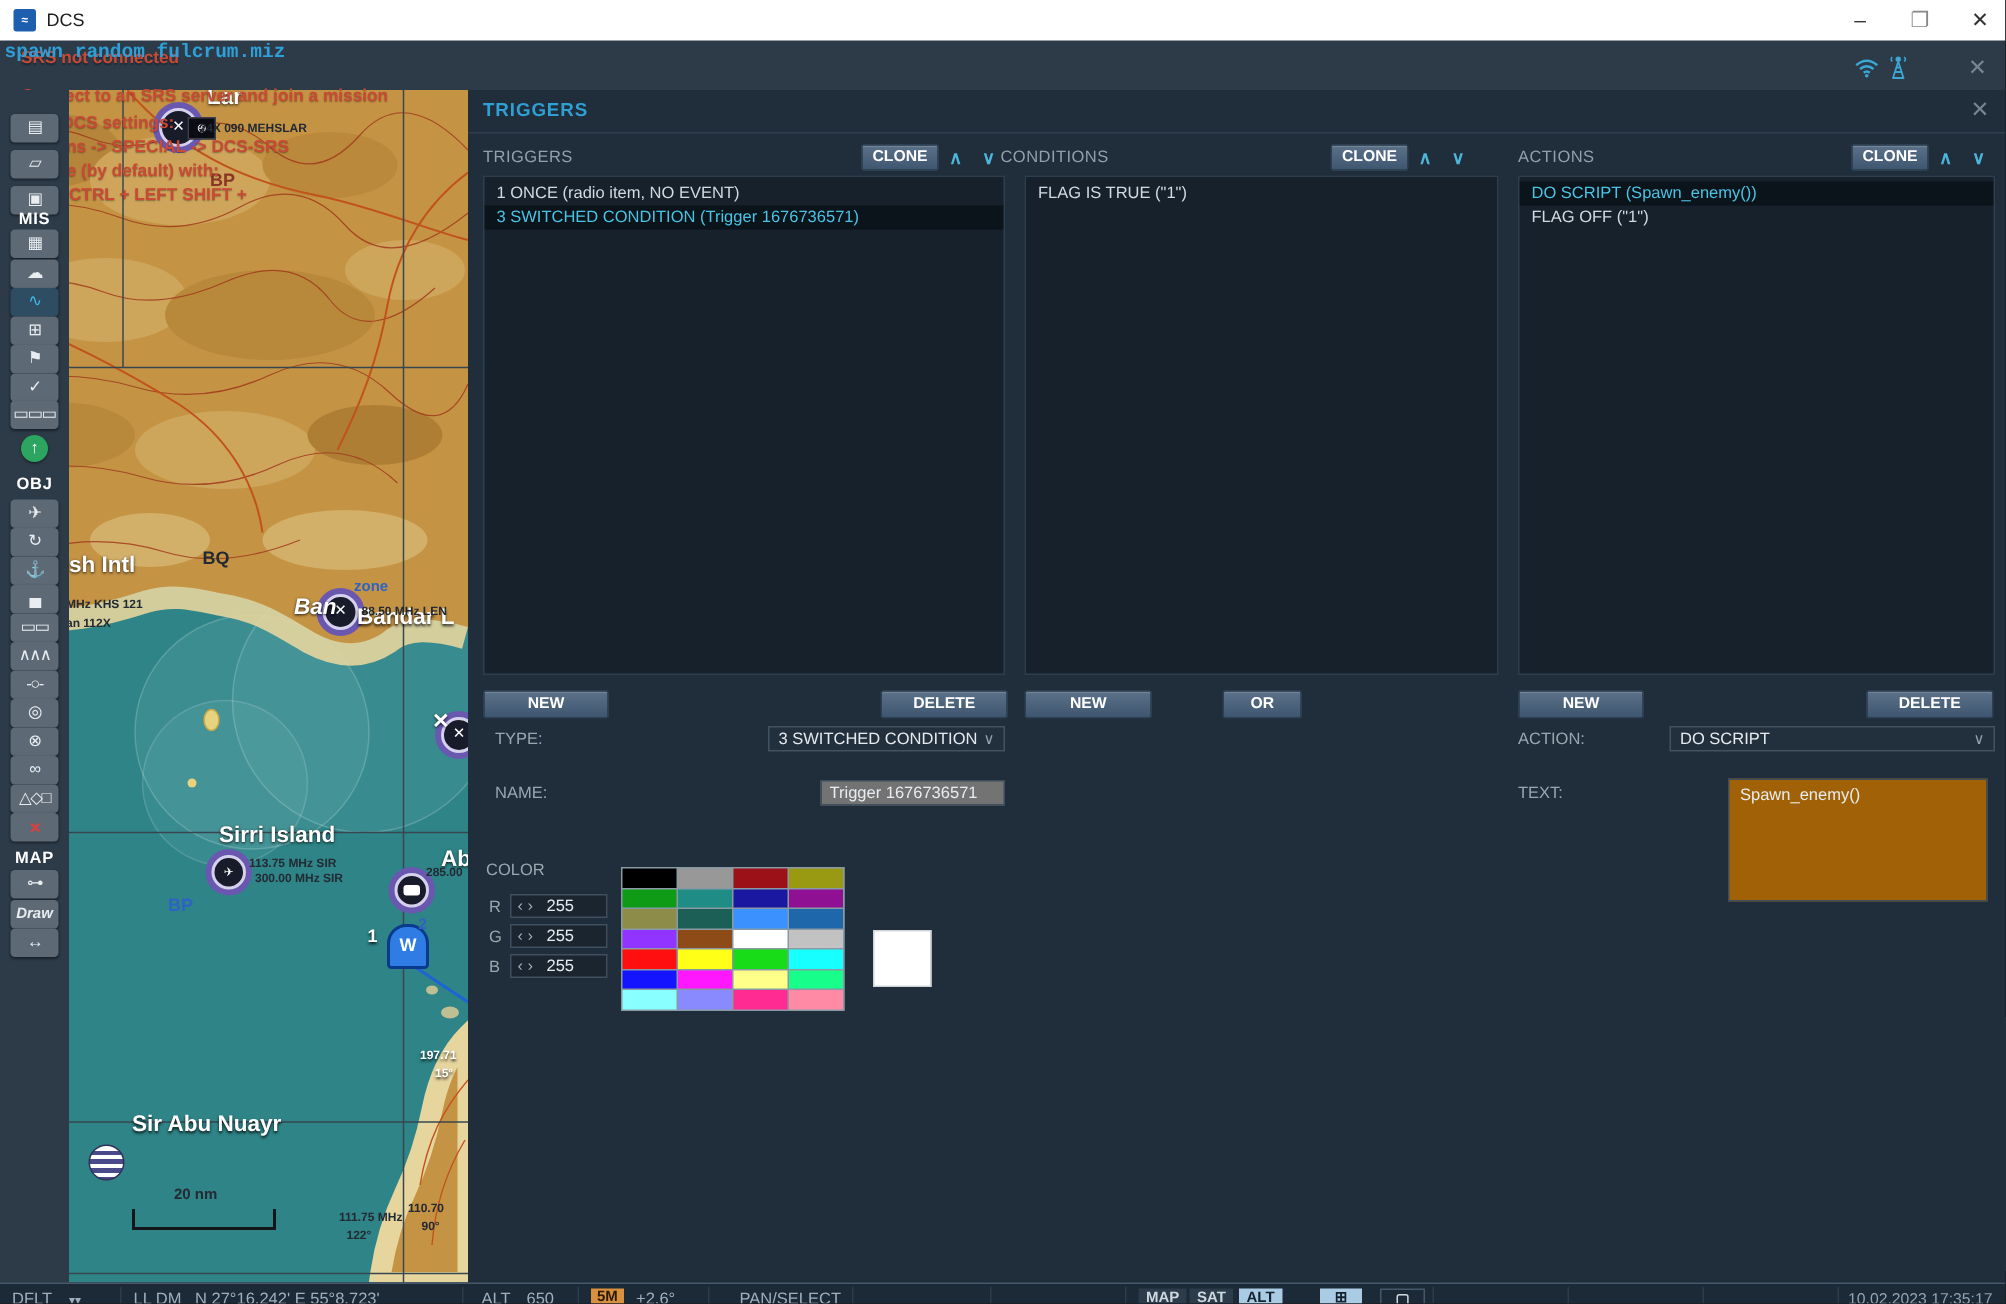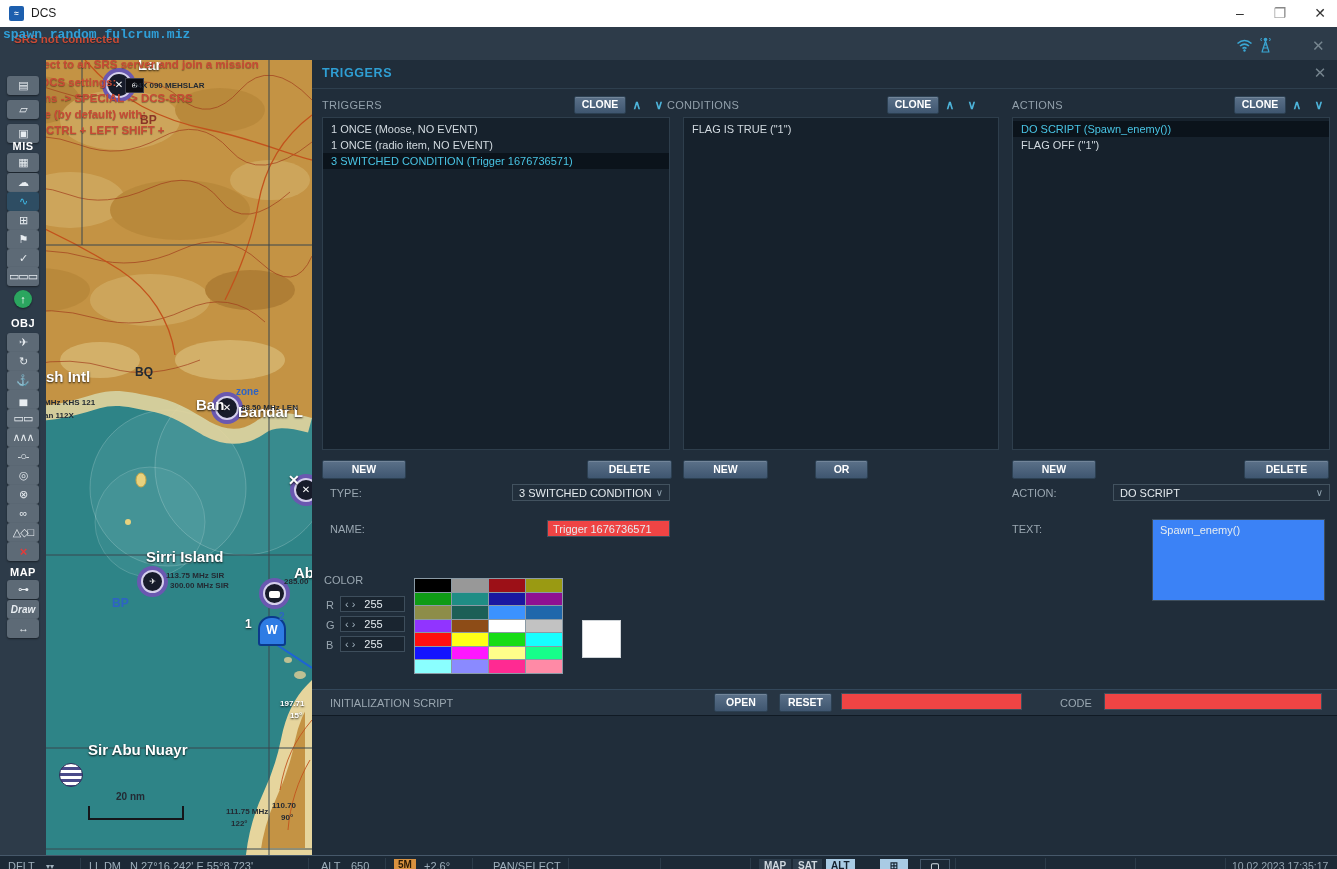--- a/index.html
+++ b/index.html
@@ -68,23 +68,23 @@
   .chev{width:22px;text-align:center;color:#4db4da;font-weight:bold;font-size:12px;line-height:16px;}
   .listbox{position:absolute;top:57px;height:333px;background:#16212c;border:1px solid #2e3e4c;
            box-sizing:border-box;padding-top:3px;overflow:hidden;}
   .list-item{font-size:11px;color:#d2dae0;line-height:16px;padding:0 8px;white-space:nowrap;}
   .list-item.sel{background:#0b131b;color:#49c4e4;}
   .abtn{position:absolute;top:400px;height:17px;line-height:16px;}
   .flabel{position:absolute;font-size:11px;color:#9aa7b1;text-align:center;}
   .dropdown{position:absolute;height:17px;background:#222f3c;border:1px solid #42525f;box-sizing:border-box;
             display:flex;align-items:center;padding:0 6px;font-size:11px;color:#e4eaee;}
   .dropdown .dd-chev{margin-left:auto;color:#90a2ae;font-size:10px;}
-  .tinput{position:absolute;height:17px;background:#ef4444;border:1px solid #3e4e5c;box-sizing:border-box;
+  .tinput{position:absolute;height:17px;background:#737373;border:1px solid #3e4e5c;box-sizing:border-box;
           color:#e6ecf0;font-size:11px;font-family:"Liberation Sans",sans-serif;padding:0 5px;outline:none;}
-  .textarea{position:absolute;background:#3b82f6;border:1px solid #3e4e5c;box-sizing:border-box;color:#e6ecf0;
+  .textarea{position:absolute;background:#a16207;border:1px solid #3e4e5c;box-sizing:border-box;color:#e6ecf0;
             font-size:11px;font-family:"Liberation Sans",sans-serif;padding:4px 7px;resize:none;outline:none;}
   .spinner{position:absolute;width:65px;height:16px;background:#1a2530;border:1px solid #3e4e5c;box-sizing:border-box;
            display:flex;align-items:center;padding:0 4px;gap:3px;}
   .spin-arrow{color:#9fb0bc;font-size:11px;line-height:14px;}
   .spin-val{flex:1;text-align:left;color:#e6ecf0;font-size:11px;padding-left:6px;}
   .palette{position:absolute;left:102px;top:518px;display:grid;grid-template-columns:repeat(4,36px);
            grid-auto-rows:12.5px;gap:1px;background:#8a9aa5;border:1px solid #8a9aa5;}
   .swatch{width:36px;height:12.5px;}
   .color-preview{position:absolute;left:270px;top:560px;width:37px;height:36px;border:1px solid #cfd4d8;}
   .init-bar{position:absolute;left:0;top:629px;width:1025px;height:25px;background:#273543;
@@ -214,21 +214,21 @@
     <div id="map-labels">
         <span class="map-label ml-big" style="left: 138px; top: -3px;">Lar</span>
         <span class="map-label ml-tiny c-dark" style="left: 133px; top: 22px;">24X 090 MEHSLAR</span>
         <span class="map-label ml-med c-red" style="left: 140px; top: 54px;">BP</span>
         <span class="map-label ml-med c-dark" style="left: 135px; top: 306px;">BQ</span>
         <span class="map-label ml-big" style="left: 46px; top: 309px;">sh Intl</span>
         <span class="map-label ml-tiny c-dark" style="left: 44px; top: 339px;">MHz KHS 121</span>
         <span class="map-label ml-tiny c-dark" style="left: 44px; top: 352px;">an 112X</span>
         <span class="map-label ml-big" style="left: 238px; top: 320px; margin-top: 24px;">Bandar L</span>
         <span class="map-label ml-small c-blue" style="left: 236px; top: 327px;">zone</span>
-        <span class="map-label ml-big" style="left: 196px; top: 337px;">Ban</span>
+        <span class="map-label ml-big" style="left: 196px; top: 337px; font-style: italic;">Ban</span>
         <span class="map-label ml-tiny c-dark" style="left: 241px; top: 344px;">88.50 MHz LEN</span>
         <span class="map-label ml-med c-blue" style="left: 112px; top: 537px;">BP</span>
         <span class="map-label ml-big" style="left: 146px; top: 489px;">Sirri Island</span>
         <span class="map-label ml-tiny c-dark" style="left: 166px; top: 512px;">113.75 MHz SIR</span>
         <span class="map-label ml-tiny c-dark" style="left: 170px; top: 522px;">300.00 MHz SIR</span>
         <span class="map-label ml-big" style="left: 294px; top: 505px;">Ab</span>
         <span class="map-label ml-tiny c-dark" style="left: 284px; top: 518px;">285.00</span>
         <span class="map-label ml-small c-blue" style="left: 279px; top: 552px;">2</span>
         <span class="map-label ml-med c-white" style="left: 245px; top: 558px;">1</span>
         <span class="map-label ml-big" style="left: 88px; top: 682px;">Sir Abu Nuayr</span>
@@ -292,21 +292,20 @@
       <span class="chev">∨</span>
     </div>
     <div class="col-header" style="left:700px;width:318px;">
       <span class="hname">ACTIONS</span>
       <span class="btn clone-btn">CLONE</span>
       <span class="chev">∧</span>
       <span class="chev">∨</span>
     </div>
 
     <div class="listbox" style="left:10px;width:348px;" id="triggers-list">
-        <div class="list-item">1 ONCE (Moose, NO EVENT)</div>
         <div class="list-item">1 ONCE (radio item, NO EVENT)</div>
         <div class="list-item sel">3 SWITCHED CONDITION (Trigger 1676736571)</div>
       </div>
     <div class="listbox" style="left:371px;width:316px;" id="conditions-list">
         <div class="list-item">FLAG IS TRUE ("1")</div>
       </div>
     <div class="listbox" style="left:700px;width:318px;" id="actions-list">
         <div class="list-item sel">DO SCRIPT (Spawn_enemy())</div>
         <div class="list-item">FLAG OFF ("1")</div>
       </div>
@@ -378,28 +377,20 @@
         <div class="swatch" style="background: rgb(255, 23, 255);"></div>
         <div class="swatch" style="background: rgb(255, 255, 138);"></div>
         <div class="swatch" style="background: rgb(23, 255, 138);"></div>
         <div class="swatch" style="background: rgb(138, 255, 255);"></div>
         <div class="swatch" style="background: rgb(138, 138, 255);"></div>
         <div class="swatch" style="background: rgb(255, 42, 146);"></div>
         <div class="swatch" style="background: rgb(255, 138, 166);"></div>
       </div>
     <div class="color-preview" id="color-preview" style="background: rgb(255, 255, 255);"></div>
 
-    <div class="init-bar">
-      <div class="flabel" style="left:18px;top:7px;">INITIALIZATION SCRIPT</div>
-      <div class="btn" style="position:absolute;left:402px;top:3px;width:52px;height:17px;line-height:16px;">OPEN</div>
-      <div class="btn" style="position:absolute;left:467px;top:3px;width:51px;height:17px;line-height:16px;">RESET</div>
-      <input class="tinput" style="left: 529px; top: 3px; width: 181px;" value="">
-      <div class="flabel" style="left:748px;top:7px;">CODE</div>
-      <input class="tinput" style="left: 792px; top: 3px; width: 218px;" value="">
-    </div>
   </div>
 
   <div class="statusbar">
     <span class="sb-text" style="left:8px;">DFLT</span>
     <span class="sb-text" style="left:46px;font-size:8px;top:6px;">▾▾</span>
     <span class="sb-text" style="left:89px;">LL DM</span>
     <span class="sb-text" style="left:130px;">N 27°16.242'  E 55°8.723'</span>
     <span class="sb-text" style="left:321px;">ALT</span>
     <span class="sb-text" style="left:351px;">650</span>
     <span class="sb-badge" style="left:394px;">5M</span>

